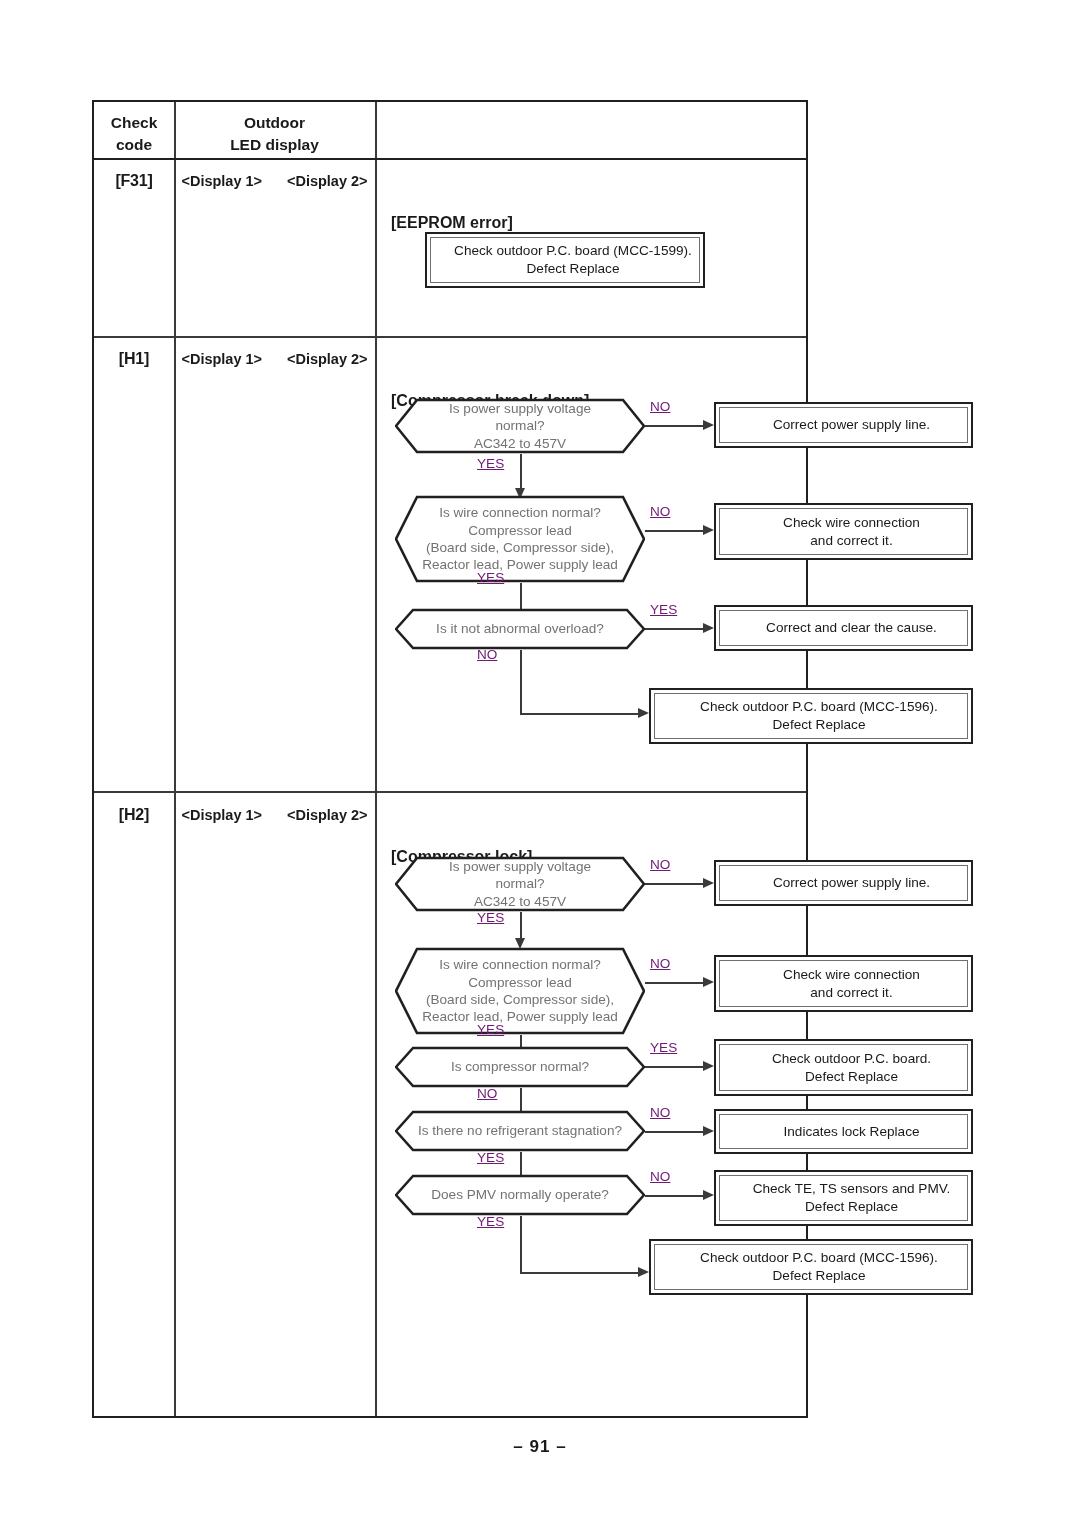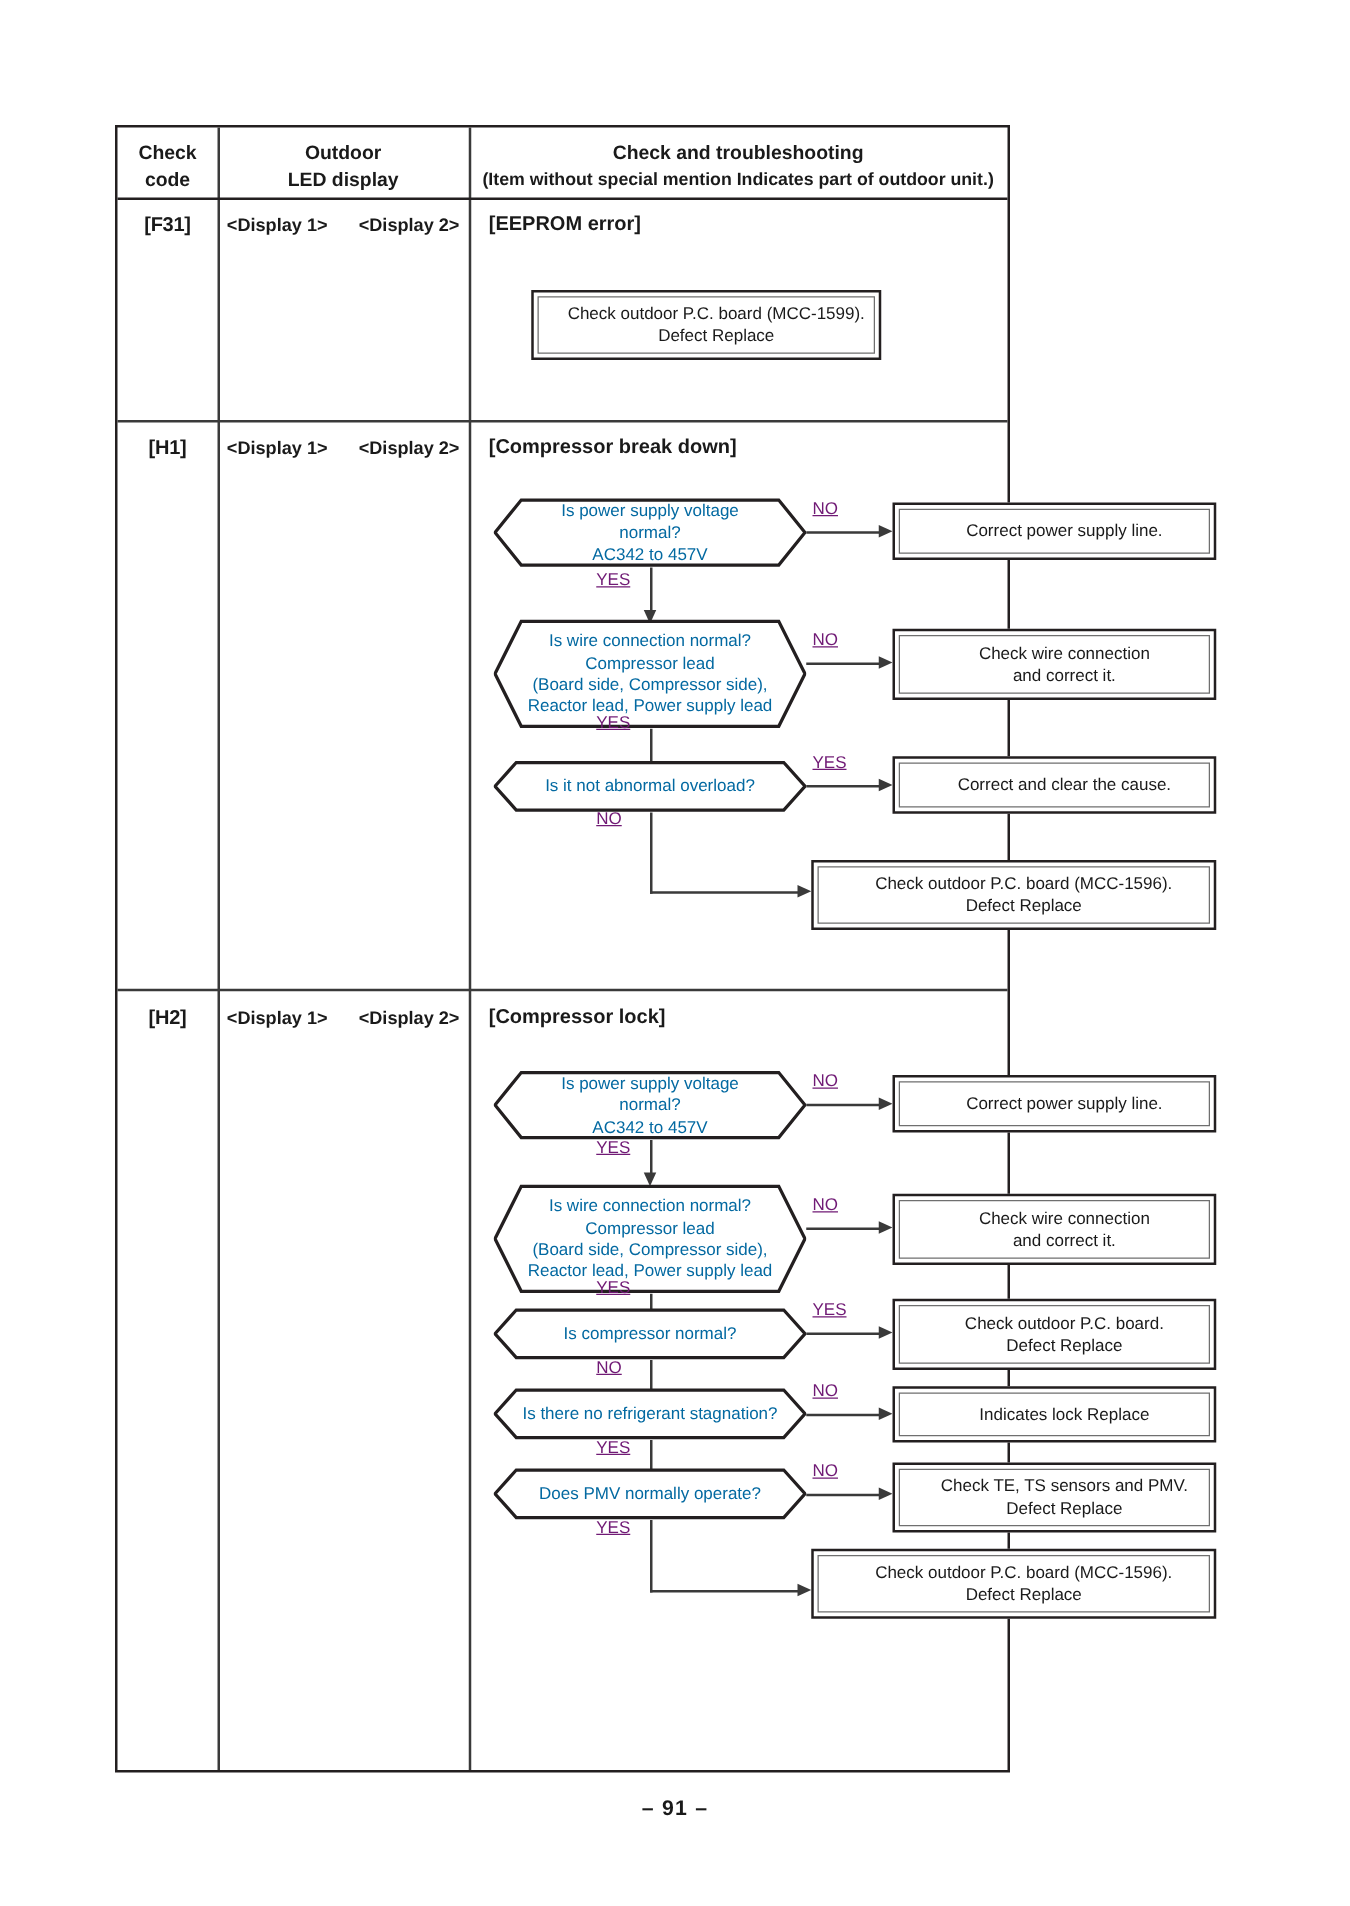--- a/index.html
+++ b/index.html
@@ -25,25 +25,25 @@
   
   .hdr-txt{
     font-weight:bold;font-size:15.5px;line-height:1.45;text-align:center;
     color:#1a1a1a;
   }
   .hdr-sub{font-weight:bold;font-size:14.2px;line-height:1.45;}
 
   
   .code-lbl{font-weight:bold;font-size:16px;letter-spacing:-0.2px;}
   .disp-lbl{font-weight:bold;font-size:14.5px;}
-  .title-lbl{font-weight:bold;font-size:16px;}
+  .title-lbl{font-weight:bold;font-size:16px;margin-top:43px;}
   .hex{
     position:absolute;box-sizing:border-box;
     display:flex;align-items:center;justify-content:center;
-    text-align:center;font-size:13.6px;line-height:1.28;color:#0369a1;
+    text-align:center;font-size:13.6px;line-height:1.28;color:#737373;
   }
   .hex svg{position:absolute;left:0;top:0;}
   .hex .tx{position:relative;z-index:2;padding:0 34px;}
 
   .box{
     position:absolute;box-sizing:border-box;
     border:2.6px solid #231f20;background:#fff;
     padding:3px;
   }
   .box .inner{
@@ -90,24 +90,20 @@
     <div class="hline" style="top:689px;"></div>
 
     <div class="cell-code hdr-txt" style="top:10px;">
       <div>Check</div>
       <div>code</div>
     </div>
     <div class="cell-led hdr-txt" style="top:10px;">
       <div>Outdoor</div>
       <div>LED display</div>
     </div>
-    <div class="hdr-txt" style="position:absolute;left:281px;right:0;top:10px;">
-      <div>Check and troubleshooting</div>
-      <div class="hdr-sub">(Item without special mention Indicates part of outdoor unit.)</div>
-    </div>
 
     <div class="cell-code code-lbl" style="top:70px;">[F31]</div>
     <div class="cell-led" style="top:70px;">
       <span class="disp-lbl">&lt;Display 1&gt;</span>
       <span style="display:inline-block;width:16px;"></span>
       <span class="disp-lbl">&lt;Display 2&gt;</span>
     </div>
     <div class="title-lbl" style="position:absolute;left:297px;top:69px;">[EEPROM error]</div>
 
     <div class="box" style="left:331px;top:130px;width:280px;height:56px;">

